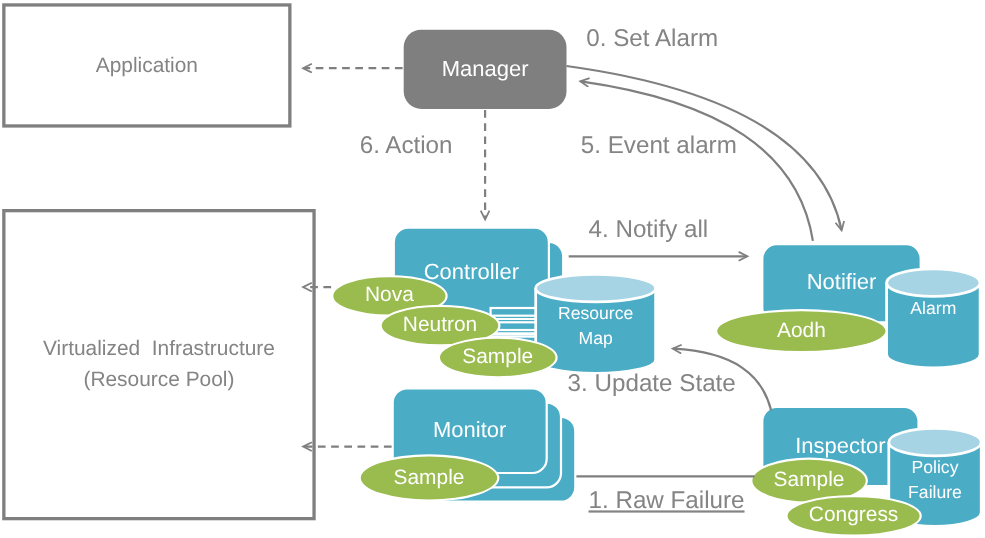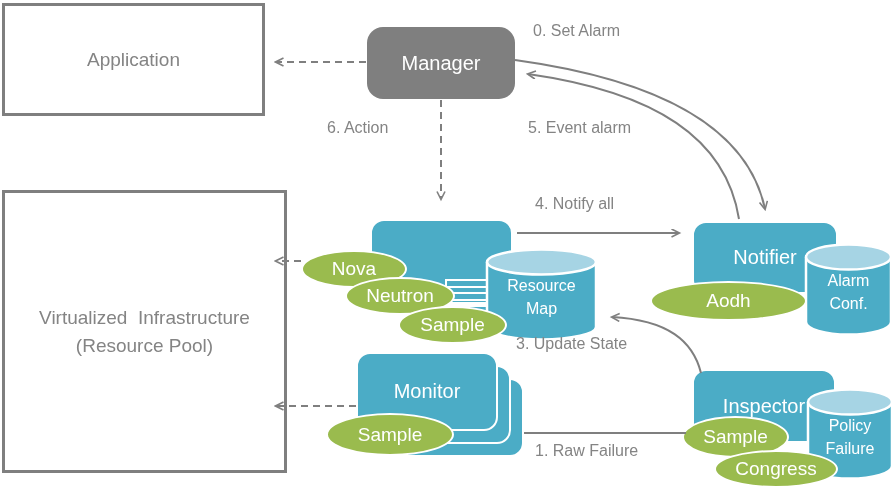--- a/index.html
+++ b/index.html
@@ -37,21 +37,21 @@
   }
   .cyl { position:absolute; z-index:20; }
   .cyl svg { position:absolute; left:0; top:0; }
   .cyl .cyl-text {
     position:absolute; left:0; right:0; text-align:center;
     color:#fff; font-size:16px; line-height:23px; z-index:2;
   }
   .cyl-body { fill:var(--blue,#4BACC6); stroke:#fff; stroke-width:2.5; }
   .cyl-top  { fill:var(--blue-light,#A6D4E4); stroke:#fff; stroke-width:2.5; }
   .flow-label {
-    position:absolute; color:var(--label-text,#848484); font-size:16px;
+    position:absolute; color:var(--label-text,#848484); font-size:22px;
     white-space:nowrap; z-index:60;
   }
   #arrow-layer { position:absolute; left:0; top:0; z-index:55; pointer-events:none; }
   .arrow { stroke:var(--gray,#7F7F7F); stroke-width:2; fill:none; }
   .dashed { stroke-dasharray:7 5; }
   .arrowhead-glyph { stroke:var(--gray,#7F7F7F); stroke-width:1.6; fill:none; }
   .pre { white-space:pre; }
   .z10 { z-index:10; } .z12 { z-index:12; } .z25 { z-index:25; } .z30 { z-index:30; }
 </style>
 </head>
@@ -66,20 +66,23 @@
   <div class="outline-box" style="left:2px; top:190px; width:285px; height:283px;">
     <span class="pre">Virtualized  Infrastructure</span>
     <span>(Resource Pool)</span>
   </div>
 
   <div class="gray-box" style="left:367px; top:27px; width:148px; height:72px;">
     <span>Manager</span>
   </div>
 
   <div class="blue-box z10" style="left:370px; top:219px; width:143px; height:85px;"></div>
+  <div class="blue-box z12" style="left:357px; top:206px; width:143px; height:85px;">
+    <span>Controller</span>
+  </div>
 
   <div class="bar" style="left:445px; top:279px; width:55px; height:5px;"></div>
   <div class="bar" style="left:445px; top:292px; width:55px; height:5px;"></div>
   <div class="bar" style="left:445px; top:305px; width:55px; height:5px;"></div>
 
   <div class="cyl" style="left:485px; top:247px; width:113px; height:94px;">
     <svg width="113" height="94">
       <path class="cyl-body" d="M2,15 V80 A54.5,12.5 0 0 0 111,80 V15"></path>
       <ellipse class="cyl-top" cx="56.5" cy="15" rx="54.5" ry="12.5"></ellipse>
     </svg>
@@ -99,21 +102,20 @@
     <span>Notifier</span>
   </div>
 
   <div class="cyl z30" style="left:804px; top:242px; width:89px; height:94px;">
     <svg width="89" height="94">
       <path class="cyl-body" d="M2,15 V80 A42.5,12.5 0 0 0 87,80 V15"></path>
       <ellipse class="cyl-top" cx="44.5" cy="15" rx="42.5" ry="12.5"></ellipse>
     </svg>
     <div class="cyl-text" style="top:27px;">
       <div>Alarm</div>
-      <div>Conf.</div>
     </div>
   </div>
 
   <div class="blue-box z25" style="left:692px; top:369px; width:144px; height:74px;">
     <span>Inspector</span>
   </div>
 
   <div class="cyl z30" style="left:806px; top:387px; width:88px; height:93px;">
     <svg width="88" height="93">
       <path class="cyl-body" d="M2,15 V79 A42,12.5 0 0 0 86,79 V15"></path>
@@ -145,21 +147,21 @@
   </div>
   <div class="pill" style="left:714px; top:450px; width:124px; height:38px;">
     <span>Congress</span>
   </div>
 
   <div class="flow-label" style="left:533px; top:22px;">0. Set Alarm</div>
   <div class="flow-label" style="left:327px; top:119px;">6. Action</div>
   <div class="flow-label" style="left:528px; top:119px;">5. Event alarm</div>
   <div class="flow-label" style="left:535px; top:195px;text-align:right;">4. Notify all</div>
   <div class="flow-label" style="left:516px; top:335px;">3. Update State</div>
-  <div class="flow-label" style="left:535px; top:442px;">1. Raw Failure</div>
+  <div class="flow-label" style="left:535px; top:442px;text-decoration:underline;">1. Raw Failure</div>
 
   <svg id="arrow-layer" width="895" height="489">
     <defs>
       <marker id="head" markerWidth="11" markerHeight="10" refX="8.5" refY="4.5" orient="auto" markerUnits="userSpaceOnUse">
         <path class="arrowhead-glyph" d="M1,0.5 L9,4.5 L1,8.5"></path>
       </marker>
     </defs>
     <path class="arrow dashed" d="M366,62 H276" marker-end="url(#head)"></path>
     <path class="arrow dashed" d="M441,100 V199" marker-end="url(#head)"></path>
     <path class="arrow dashed" d="M301,261 H276" marker-end="url(#head)"></path>

